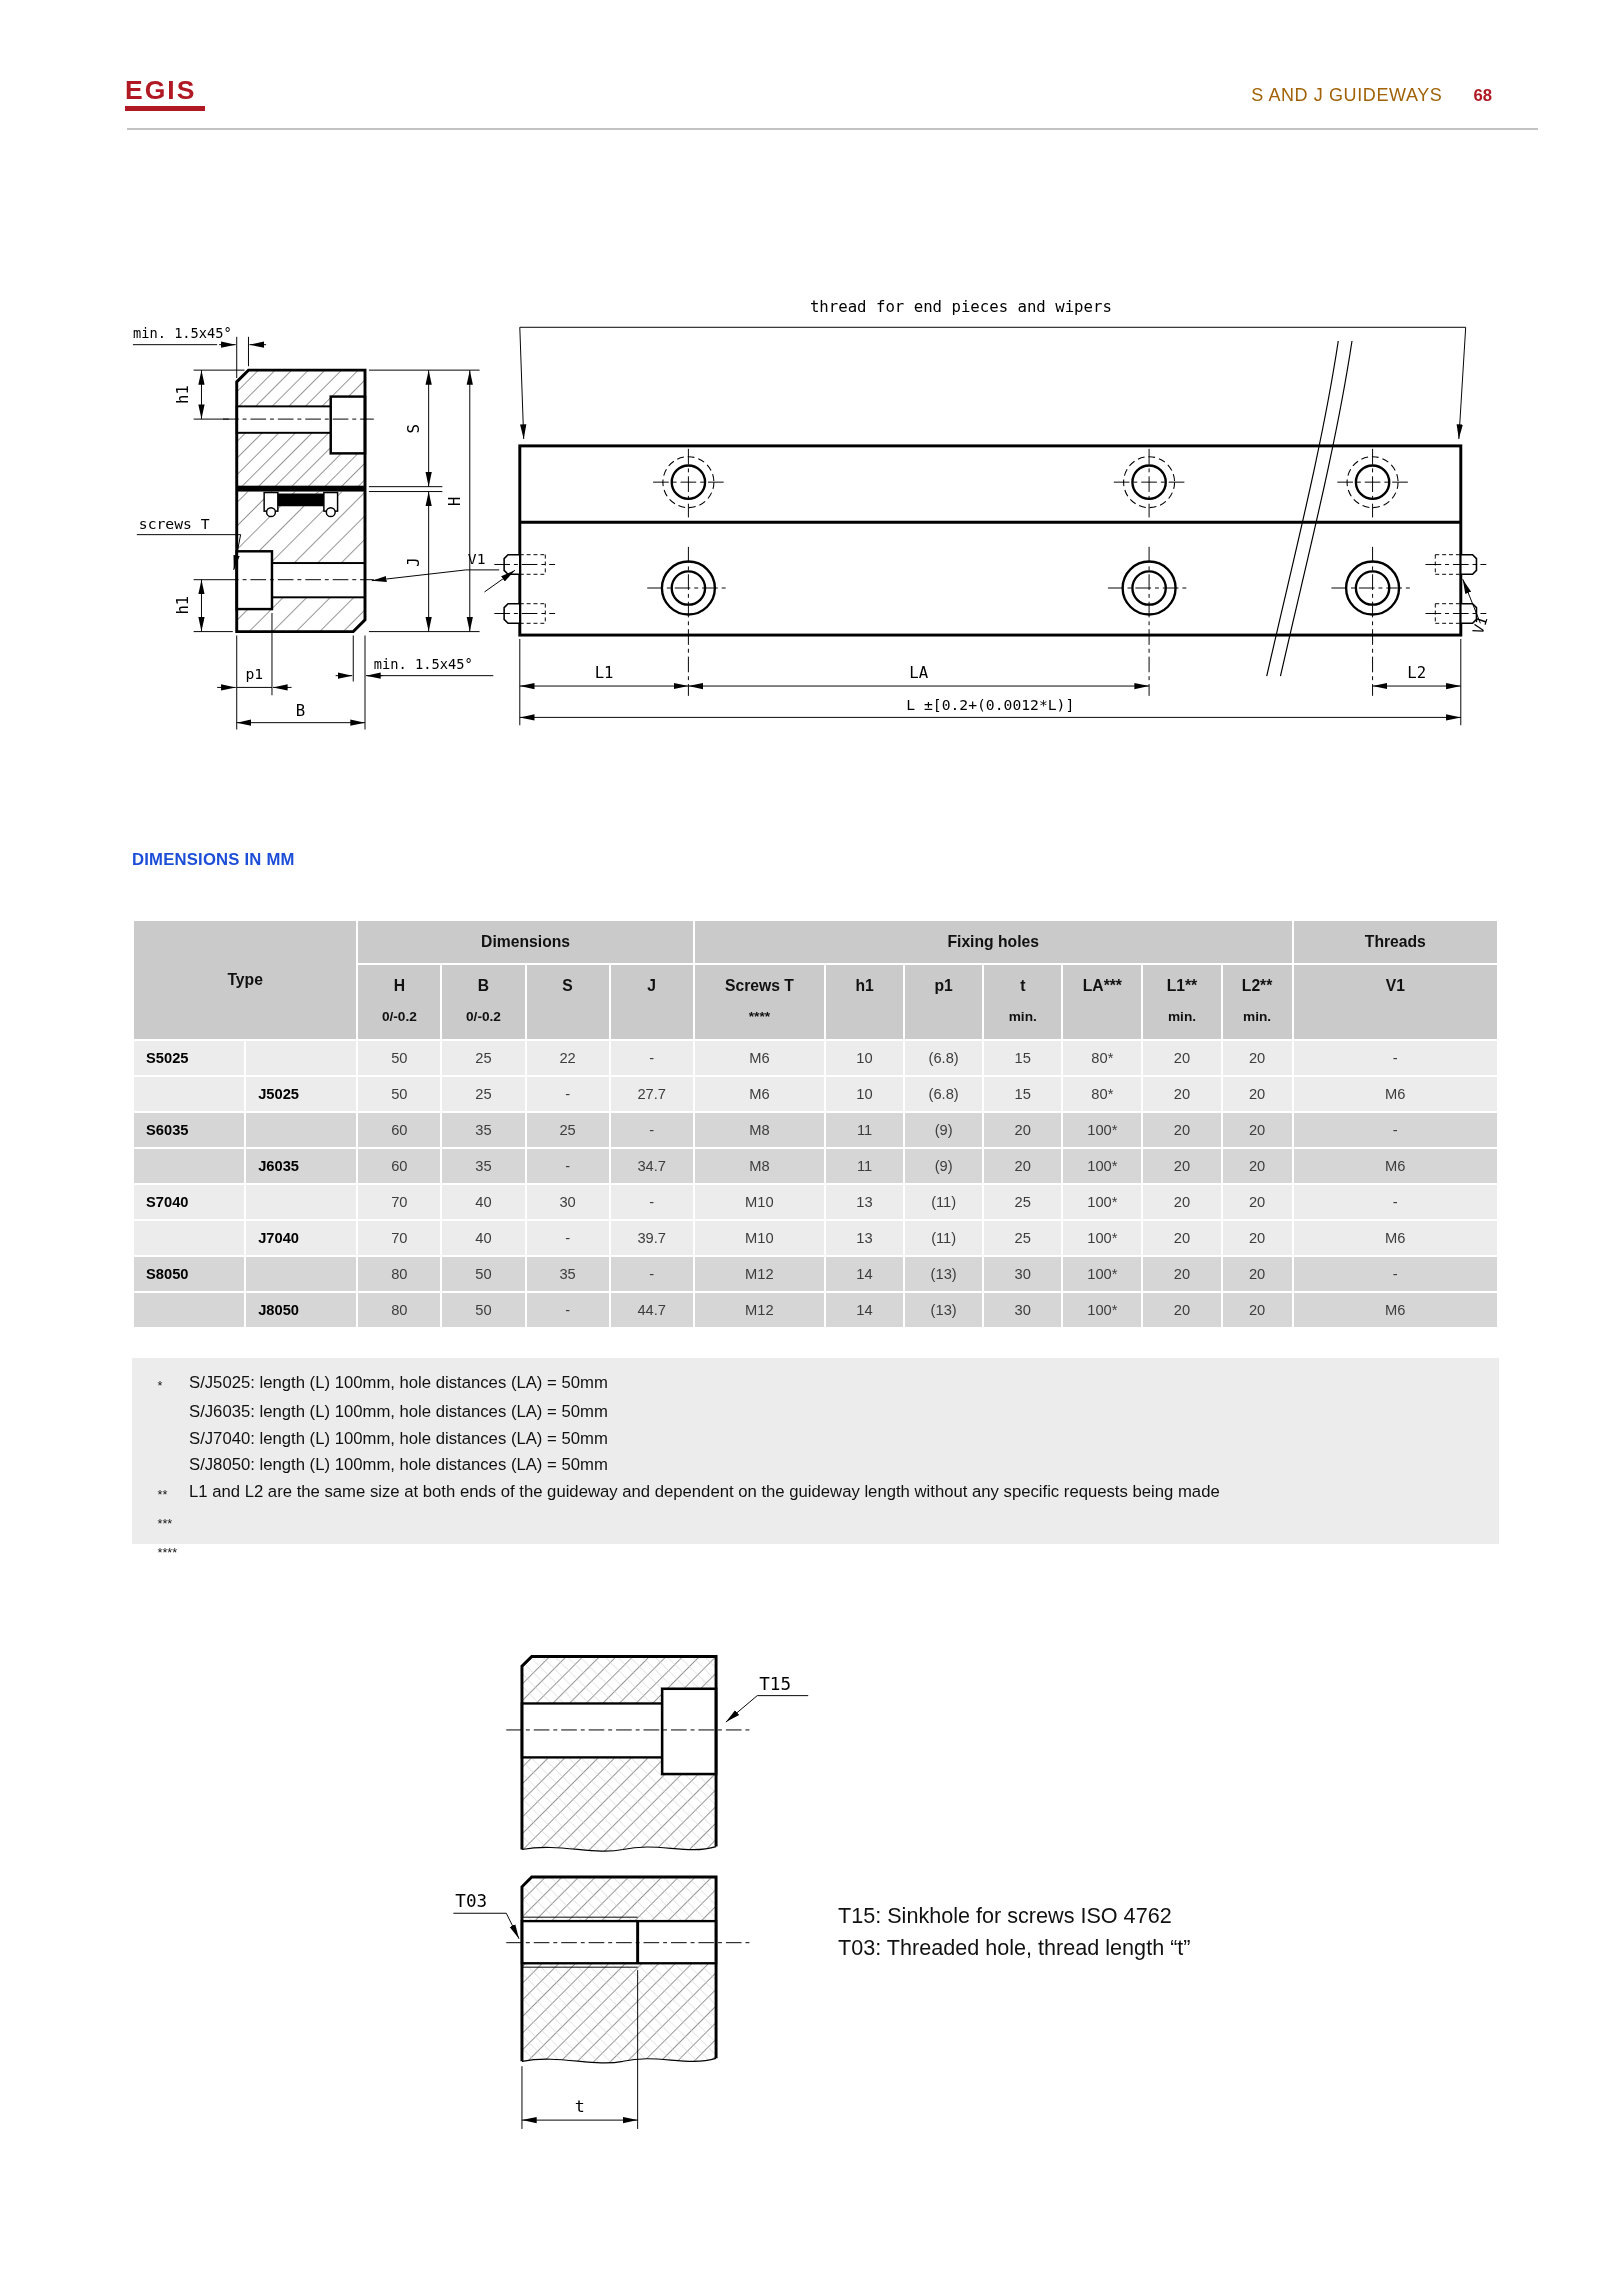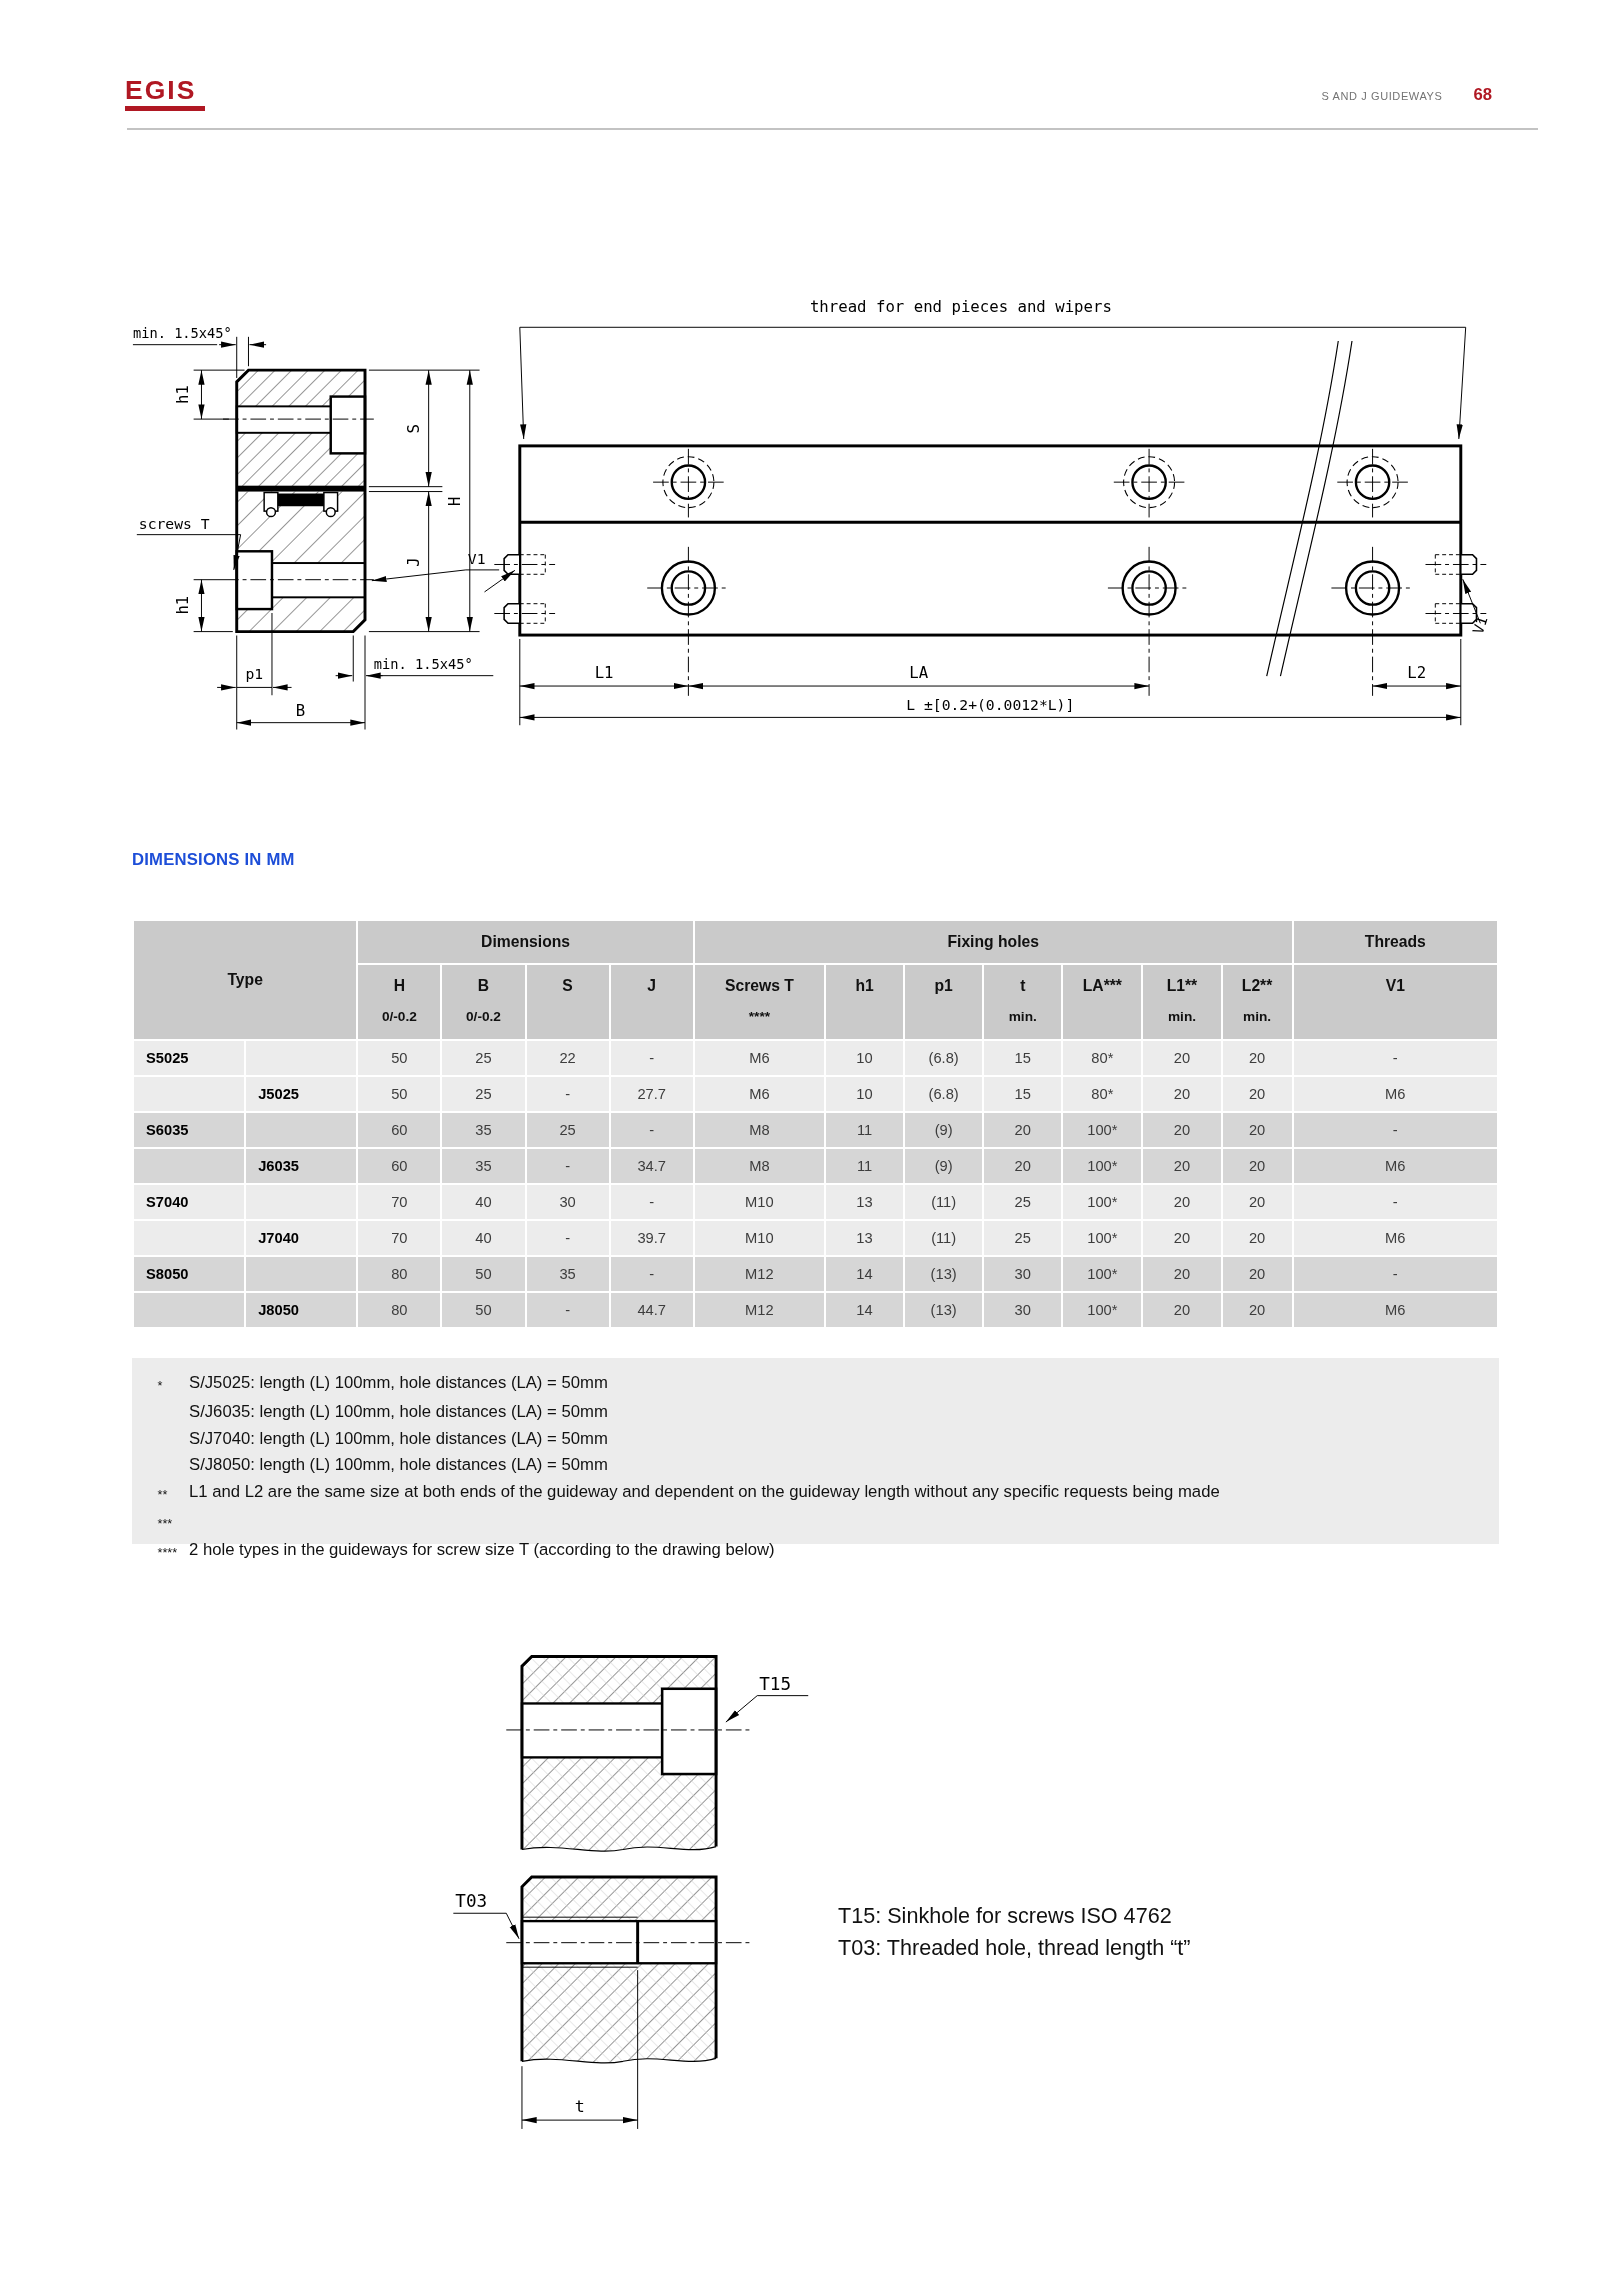--- a/index.html
+++ b/index.html
@@ -11,21 +11,21 @@
   .dim{stroke:#000;stroke-width:1;fill:none;}
   .thick{stroke:#000;stroke-width:3;fill:none;}
   .mid{stroke:#000;stroke-width:2.4;fill:none;}
   .dashc{stroke:#000;stroke-width:1.1;fill:none;stroke-dasharray:7 4;}
   .dsh{stroke:#000;stroke-width:1;fill:none;stroke-dasharray:4 3;}
   
   .logo{left:125px;top:78px;}
   .logo-text{font-weight:800;font-size:26.5px;letter-spacing:2px;color:#b01823;line-height:25.5px;}
   .logo-bar{width:80px;height:4.9px;background:#b01823;margin-top:2.9px;}
   .head-right{top:85px;right:129px;display:flex;align-items:baseline;gap:31px;}
-  .head-title{font-size:11px;color:#737373;letter-spacing:0.6px;text-align:right;}
+  .head-title{font-size:18px;color:#a16207;letter-spacing:0.6px;text-align:right;}
   .head-num{font-size:16.7px;font-weight:bold;color:#b01823;}
   .head-rule{left:127px;top:128px;width:1411px;height:2px;background:#c3c3c3;}
   
   .tbl-title{left:132px;top:850px;font-size:16.7px;font-weight:bold;color:#1d4ed8;letter-spacing:0.2px;}
   .dim-table{position:absolute;left:132px;top:919px;border-collapse:separate;border-spacing:2px 2.9px;table-layout:fixed;width:1367px;}
   .dim-table th,.dim-table td{overflow:hidden;padding:0;}
   .g-cell,.type-head{background:#cacaca;font-size:15.7px;font-weight:bold;color:#111;text-align:center;}
   .g-cell{height:42px;}
   .sub-cell{background:#cacaca;height:74px;vertical-align:top;text-align:center;}
   .sub-cell .lbl{margin-top:11.8px;font-size:15.7px;font-weight:bold;color:#111;}
@@ -474,21 +474,20 @@
     </div>
     <div class="note-row">
       <span class="note-marker">**</span>
       <span class="note-text">L1 and L2 are the same size at both ends of the guideway and dependent on the guideway length without any specific requests being made</span>
     </div>
     <div class="note-row">
       <span class="note-marker">***</span>
     </div>
     <div class="note-row">
       <span class="note-marker">****</span>
-      <span class="note-text">2 hole types in the guideways for screw size T (according to the drawing below)</span>
     </div>
   </div>
 
 <svg class="abs" style="left:412px;top:1627px" width="765" height="549" viewBox="0 0 780 560">
 
   <g>
     <path d="M112,40 L122,30 L310,30 L310,224 C280,233 250,219 215,227 C185,233 150,220 112,227 Z" fill="url(#hA)"></path>
     <path d="M112,40 L122,30 L310,30 L310,224 C280,233 250,219 215,227 C185,233 150,220 112,227 Z" fill="url(#hX)"></path>
     <rect x="112" y="78" width="143" height="55" fill="#fff" stroke="#000" stroke-width="2.4"></rect>
     <rect x="255" y="63" width="55" height="87" fill="#fff" stroke="#000" stroke-width="2.6"></rect>

